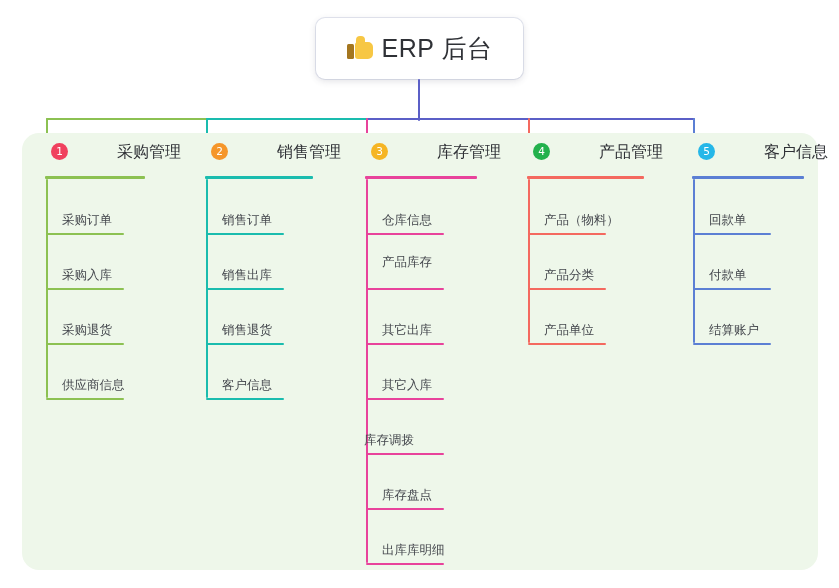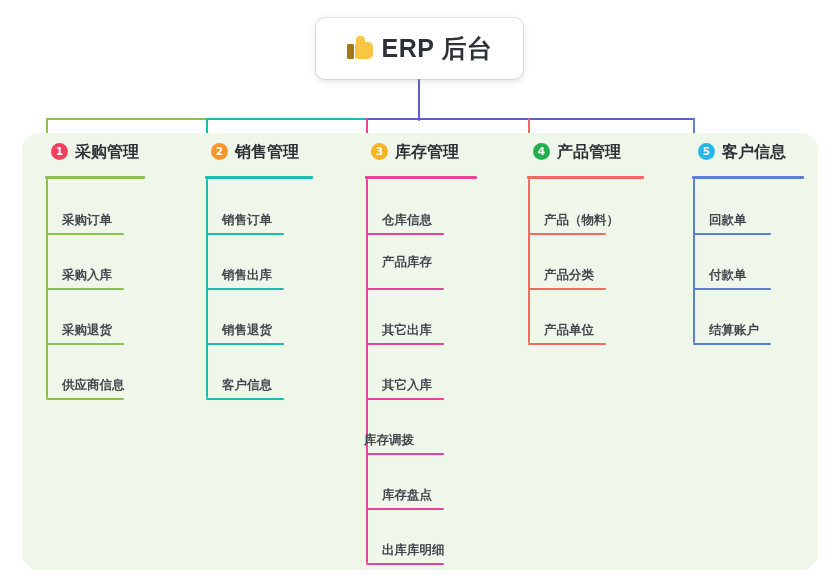--- a/index.html
+++ b/index.html
@@ -2,21 +2,21 @@
 <html><head>
 <meta charset="utf-8">
 <style>
   html,body{margin:0;padding:0;}
   body{
     width:839px;height:588px;
     background:#ffffff;
     font-family:"Liberation Sans","DejaVu Sans",sans-serif;
     overflow:hidden;
   }
-  #stage{position:relative;width:678px;height:588px;font-weight:bold;}
+  #stage{position:relative;width:678px;height:588px;}
 
   
   .root-box{
     position:absolute;left:316px;top:18px;width:207px;height:61px;
     background:#ffffff;border-radius:9px;
     box-shadow:0 2px 7px rgba(60,60,90,.16), 0 0 0 1px rgba(225,228,238,.85);
     display:flex;align-items:center;justify-content:center;gap:9px;
     box-sizing:border-box;
   }
   .root-title{
@@ -47,21 +47,21 @@
   }
   .col-head{
     position:absolute;top:143px;display:flex;align-items:center;gap:7px;
     white-space:nowrap;
   }
   .badge{
     width:17px;height:17px;border-radius:50%;
     color:#ffffff;font-size:10.5px;line-height:17px;text-align:center;
     font-family:"DejaVu Sans",sans-serif;flex:0 0 auto;
   }
-  .head-text{font-size:16px;color:#2f3136;line-height:1;}
+  .head-text{font-size:16px;color:#2f3136;line-height:1;margin-left:42px;}
   .head-rule{position:absolute;height:3px;border-radius:1px;}
 
   .leaf-label{
     position:absolute;font-size:12.5px;color:#44474d;white-space:nowrap;
   }
   .leaf-rule{position:absolute;height:1.6px;border-radius:1px;}
   .spine{position:absolute;width:1.6px;border-radius:1px;}
 </style>
 </head>
 <body>

